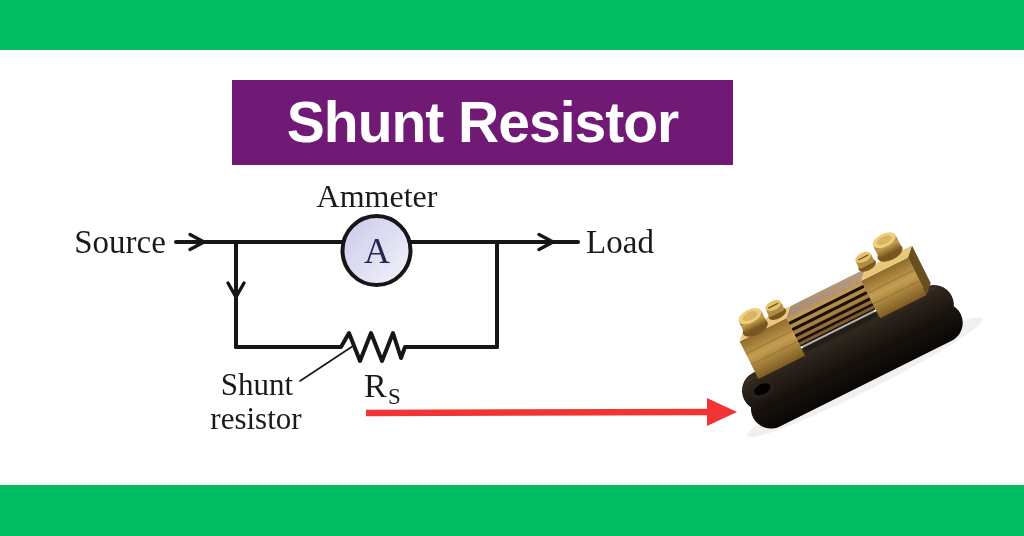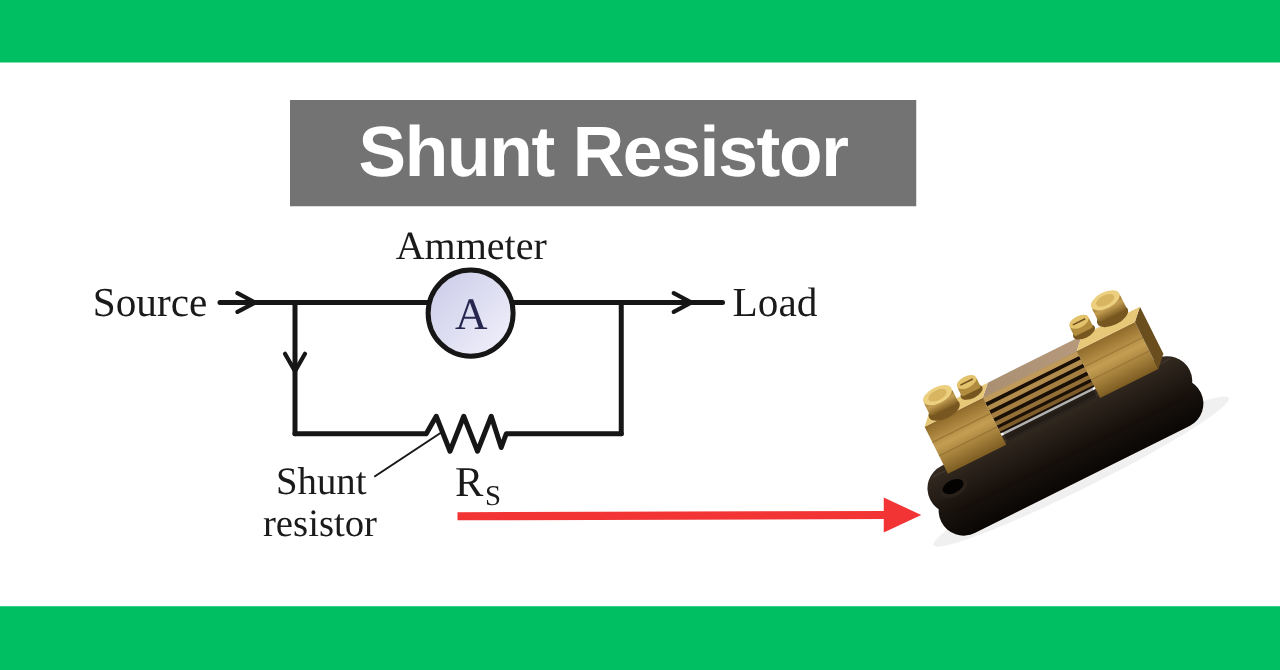--- a/index.html
+++ b/index.html
@@ -22,21 +22,21 @@
   #circuit-svg { left:0; top:0; width:1024px; height:536px; }
   #photo-svg { left:692px; top:232px; width:330px; height:215px; }
   .serif { font-family:"Liberation Serif", serif; }
 </style>
 </head>
 <body>
 
 <div id="top-bar" class="bar" style="background: rgb(0, 191, 99);"></div>
 <div id="bottom-bar" class="bar" style="background: rgb(0, 191, 99);"></div>
 
-<div id="title-banner" style="background: #737373;">
+<div id="title-banner" style="background: #701a75;">
   <span class="title-text" style="color: rgb(255, 255, 255);">Shunt Resistor</span>
 </div>
 
 <svg id="photo-svg" class="layer" viewBox="0 0 330 215" role="img" aria-label="Brass shunt resistor component on black oval base">
   <defs>
     <linearGradient id="gBaseFront" x1="0" y1="0" x2="0" y2="1">
       <stop offset="0" stop-color="#221b15"></stop>
       <stop offset="1" stop-color="#090604"></stop>
     </linearGradient>
     <linearGradient id="gBaseTop" x1="0" y1="0" x2="0" y2="1">

